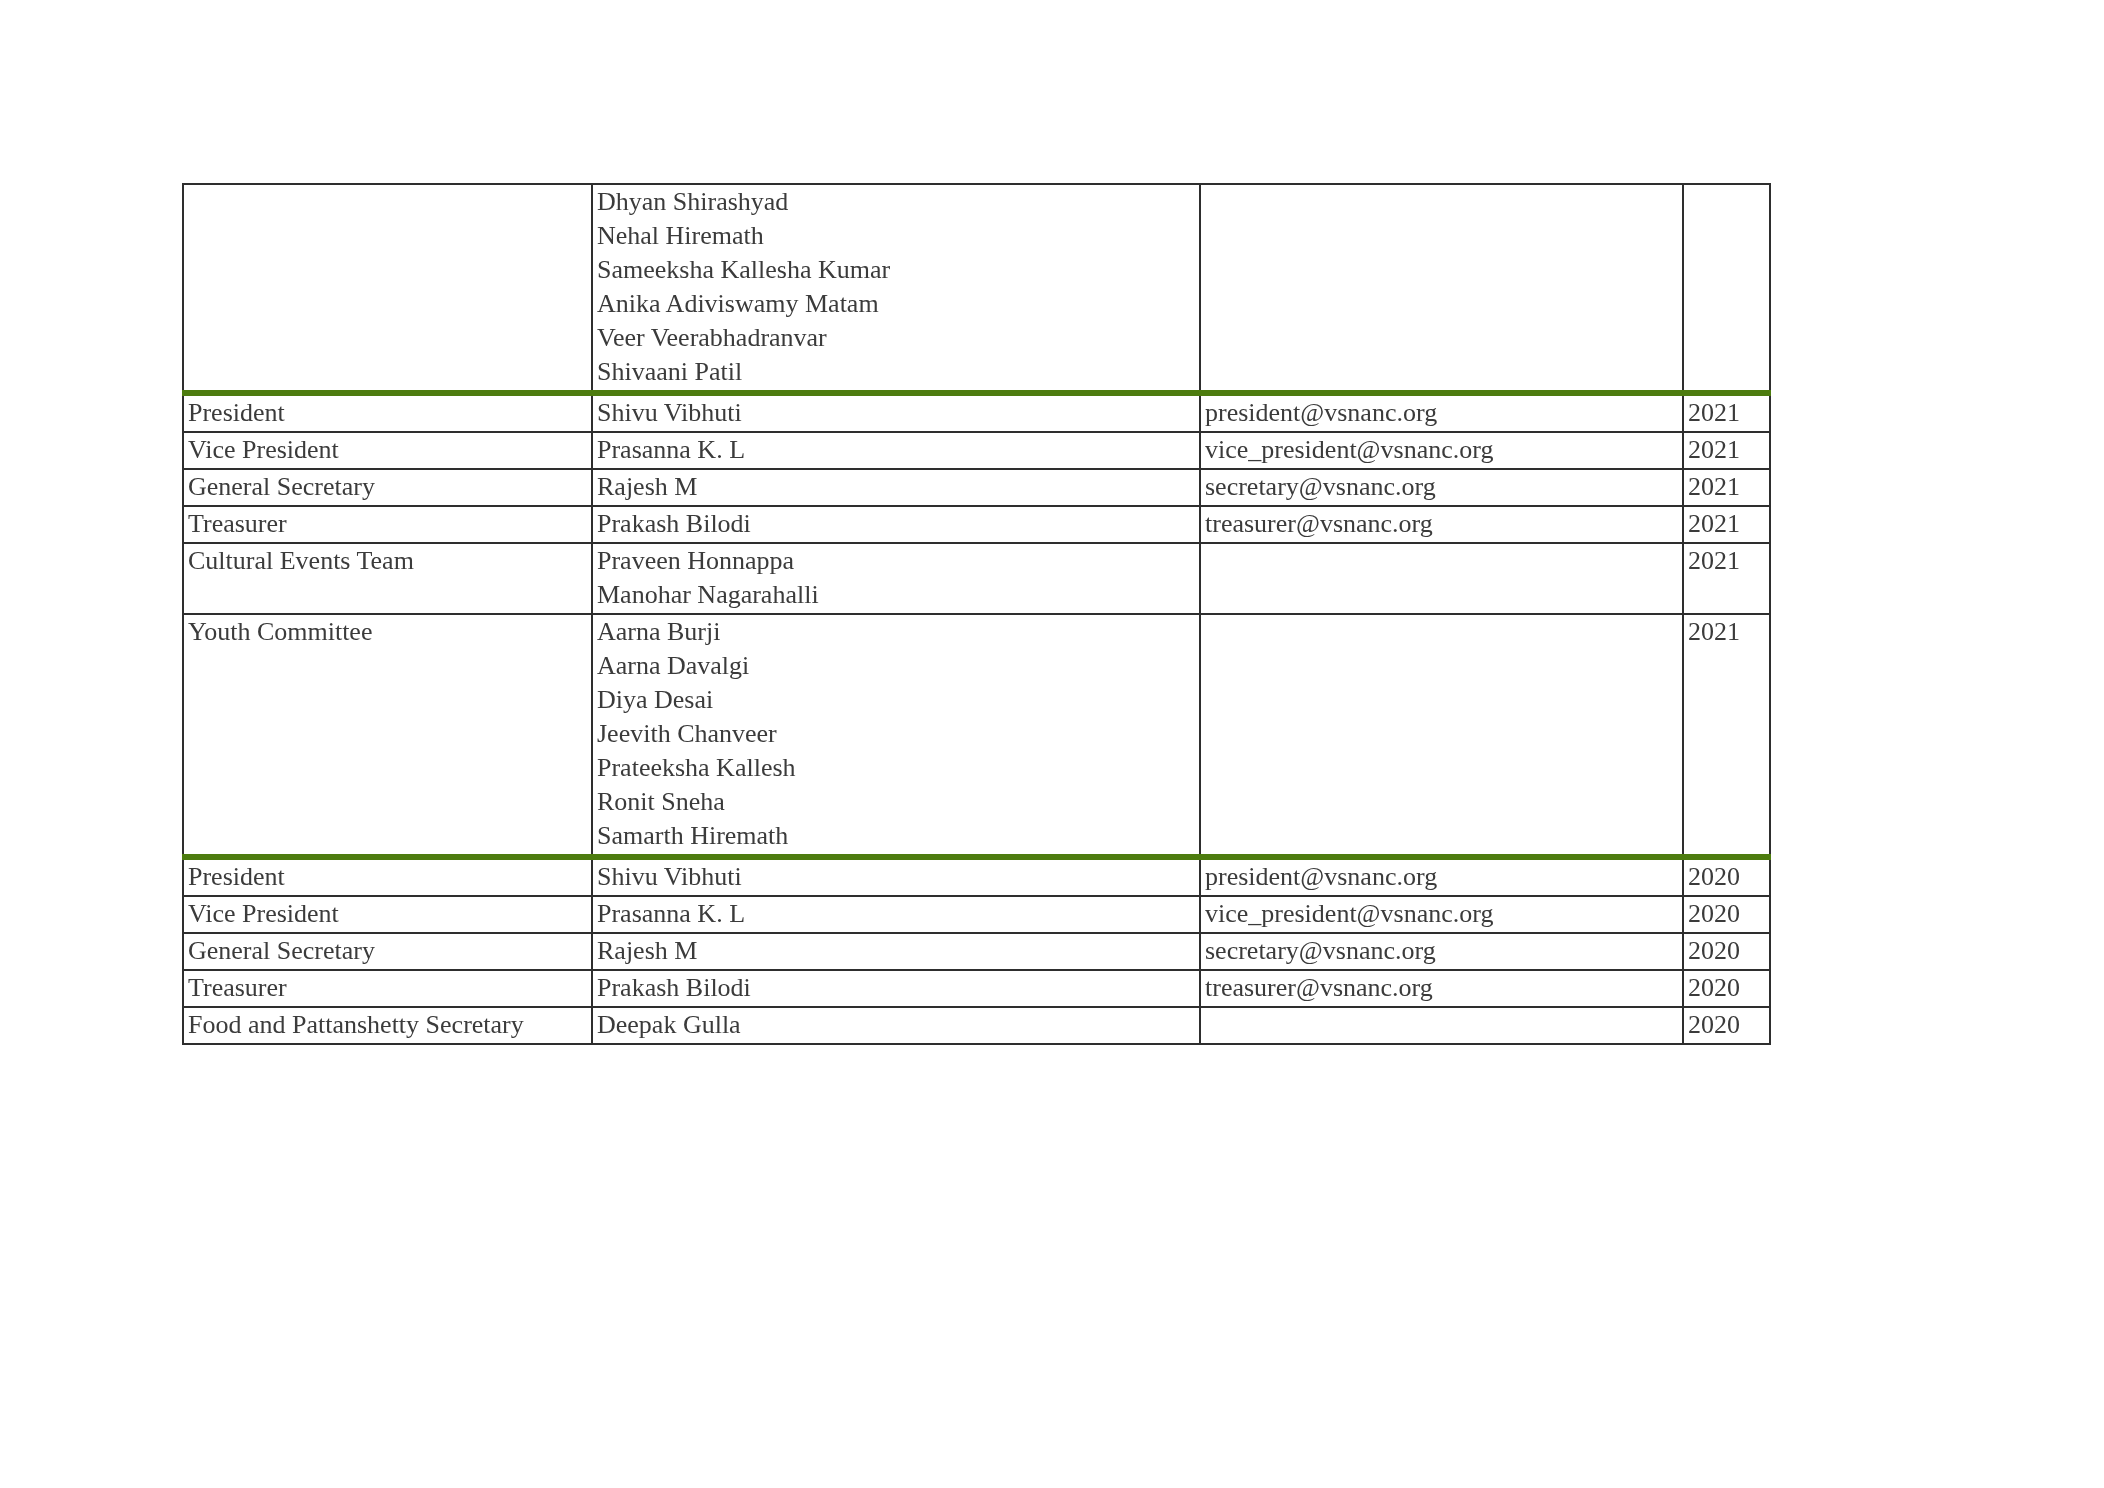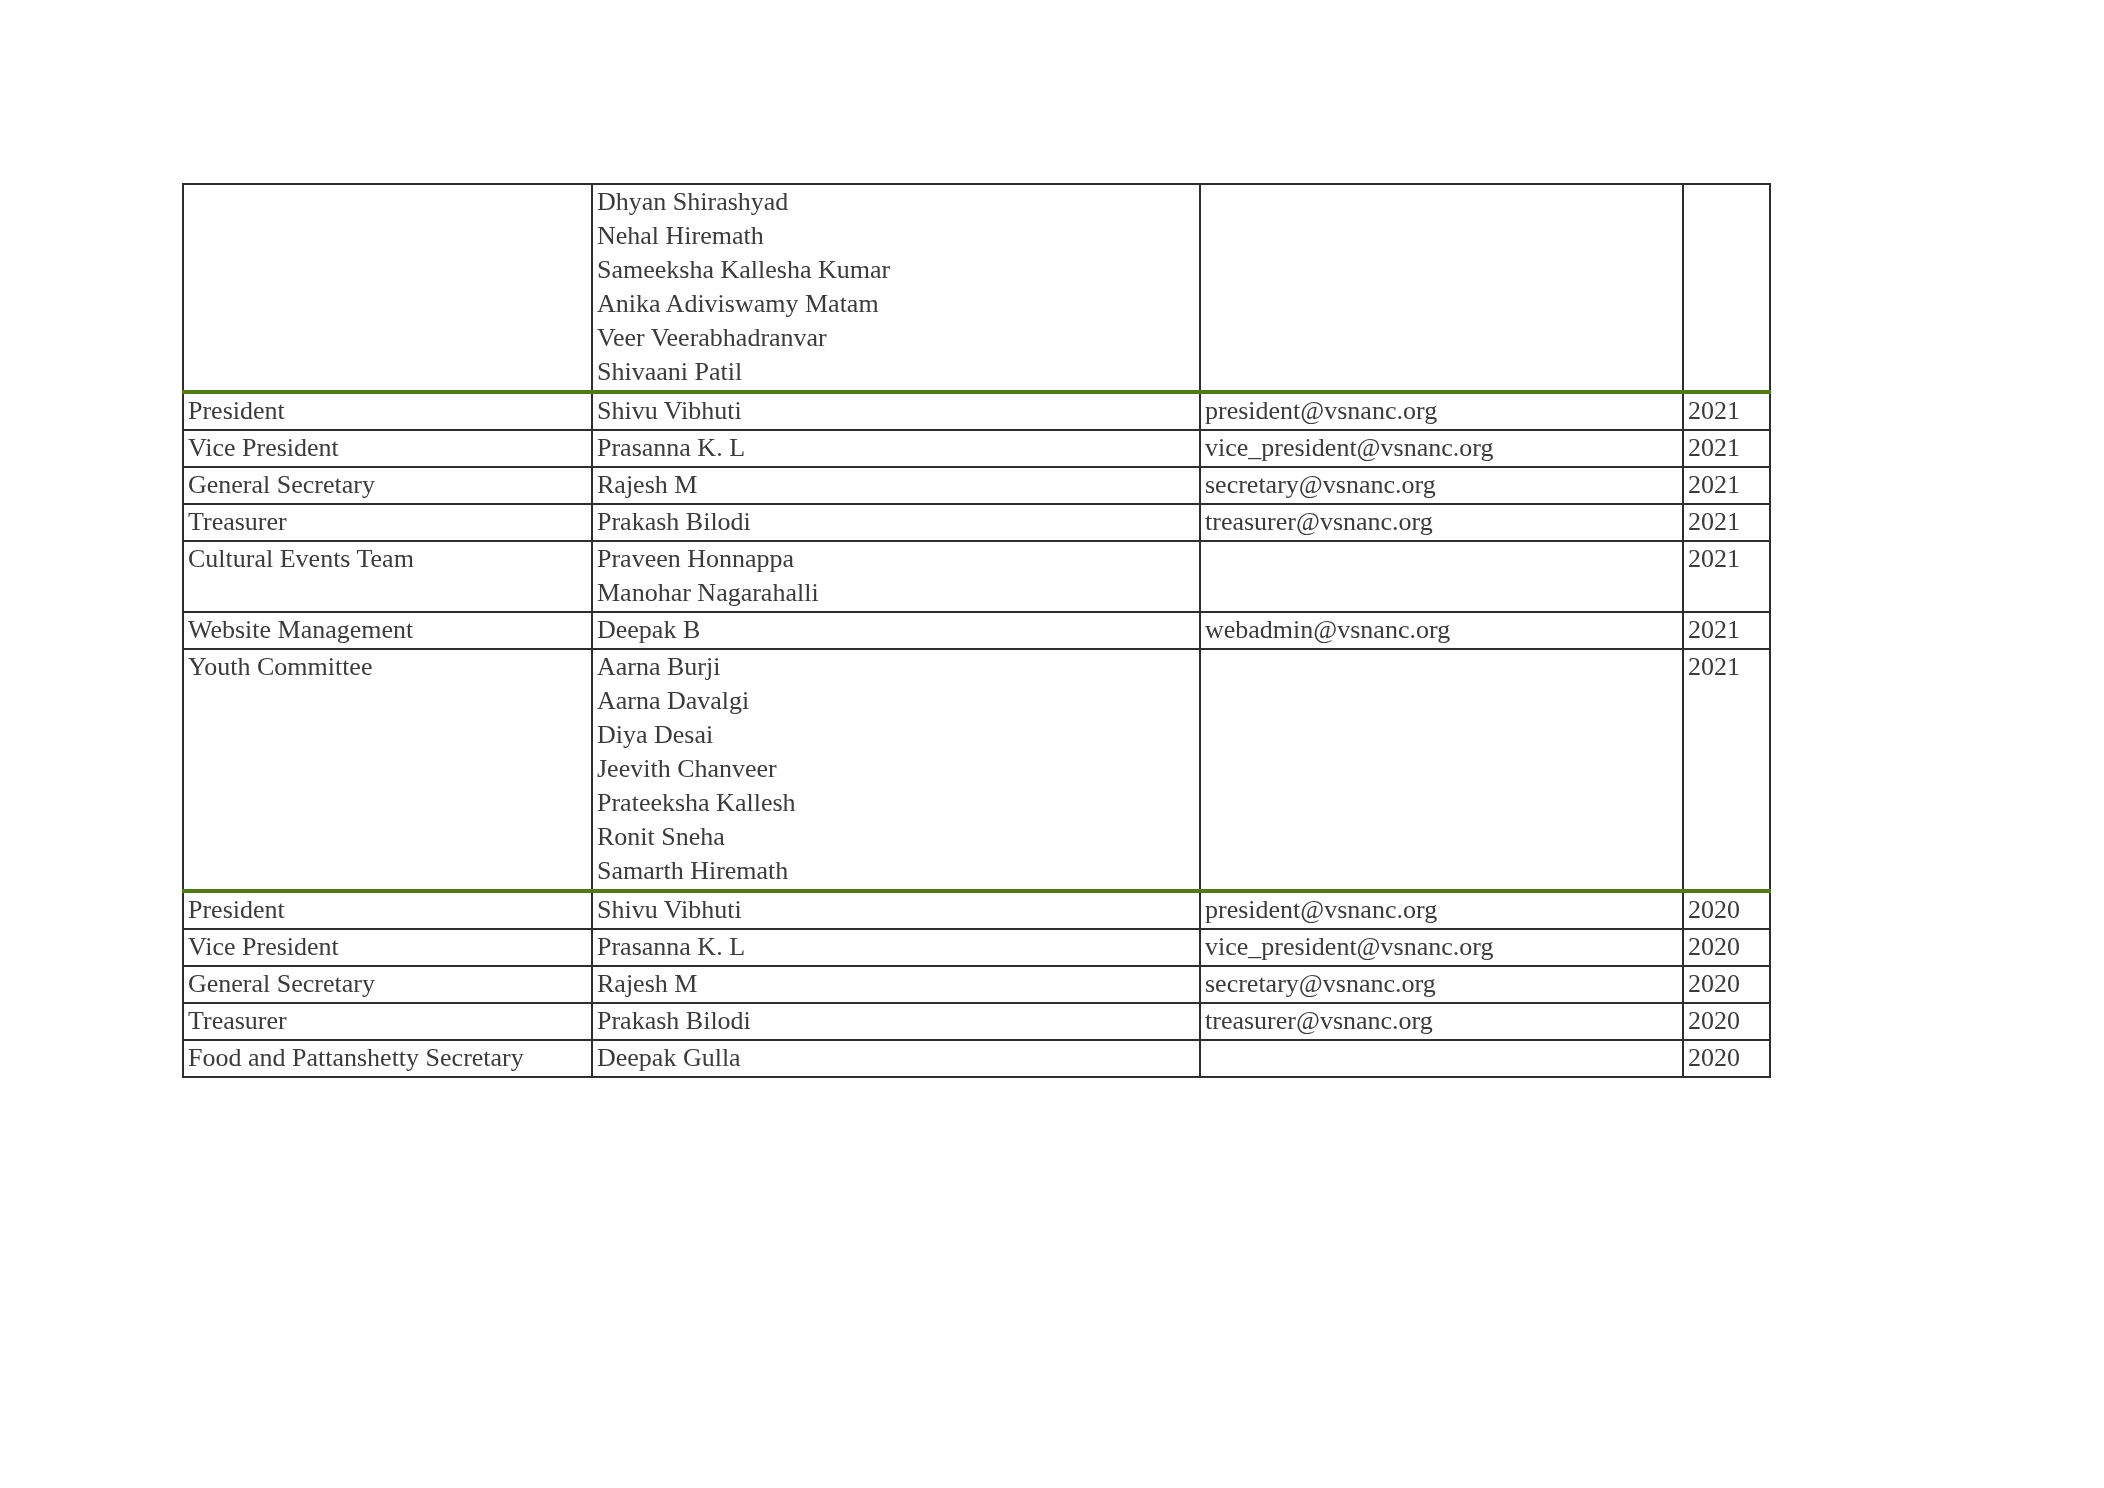--- a/index.html
+++ b/index.html
@@ -26,21 +26,21 @@
     border: 2px solid #2e2e2e;
     vertical-align: top;
     padding: 0 4px 1px 4px;
     font-size: 26px;
     line-height: 34px;
     color: #3b3b3b;
     overflow: hidden;
     word-wrap: break-word;
   }
   tr.section-start td {
-    border-top: 4px solid #4d7c0f;
+    border-top: 6px solid #4d7c0f;
   }
   .name-line {
     display: block;
     line-height: 34px;
     white-space: nowrap;
   }
   col.col-role  { width: 409px; }
   col.col-names { width: 608px; }
   col.col-email { width: 483px; }
   col.col-year  { width: 87px;  }
@@ -104,28 +104,20 @@
       <tr>
         <td>Cultural Events Team</td>
         <td>
           <span class="name-line">Praveen Honnappa</span>
           <span class="name-line">Manohar Nagarahalli</span>
         </td>
         <td></td>
         <td>2021</td>
       </tr>
       <tr>
-        <td>Website Management</td>
-        <td>
-          <span class="name-line">Deepak B</span>
-        </td>
-        <td>webadmin@vsnanc.org</td>
-        <td>2021</td>
-      </tr>
-      <tr>
         <td>Youth Committee</td>
         <td>
           <span class="name-line">Aarna Burji</span>
           <span class="name-line">Aarna Davalgi</span>
           <span class="name-line">Diya Desai</span>
           <span class="name-line">Jeevith Chanveer</span>
           <span class="name-line">Prateeksha Kallesh</span>
           <span class="name-line">Ronit Sneha</span>
           <span class="name-line">Samarth Hiremath</span>
         </td>

